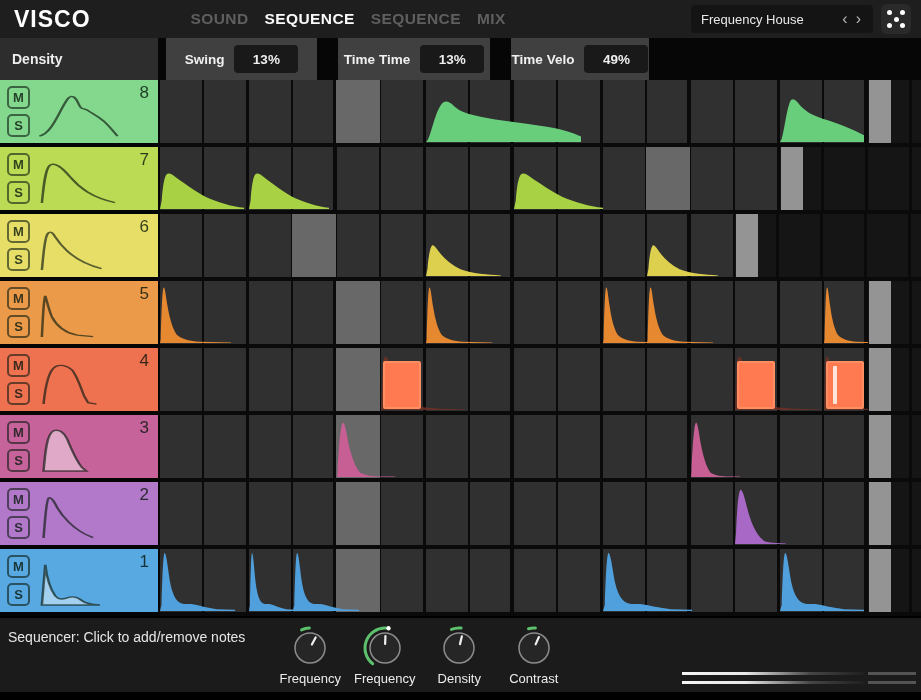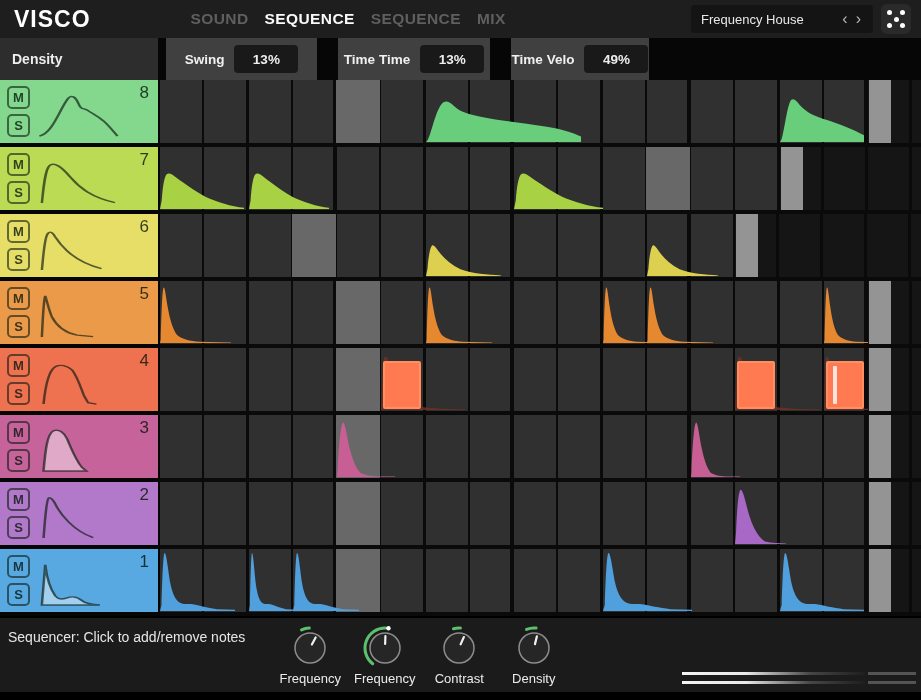--- a/index.html
+++ b/index.html
@@ -459,32 +459,32 @@
             <circle cx="24" cy="26" r="15" fill="#262626" stroke="#8d8d8d" stroke-width="1.5"></circle>
             <path d="M11.686770493486833,41.760215072134436 A20,20 0 0,1 24.69798993405002,6.012183459618086" fill="none" stroke="#5cc06c" stroke-width="3" stroke-linecap="round"></path>
             <line x1="24.139597986810003" y1="22.002436691923617" x2="24.418793960430012" y2="14.007310075770851" stroke="#f0f0f0" stroke-width="2.2" stroke-linecap="round"></line>
             <circle cx="27.472963553338605" cy="6.303844939755841" r="2.2" fill="#fff"></circle>
           </svg>
           <div class="knob-label">Frequency</div>
         </div>
         <div class="knob">
           <svg width="48" height="48" viewBox="0 0 48 48">
             <circle cx="24" cy="26" r="15" fill="#262626" stroke="#8d8d8d" stroke-width="1.5"></circle>
-            <path d="M18.487252883660016,6.774766081233622 A20,20 0 0,1 25.395129474882506,6.048718994803515" fill="none" stroke="#5cc06c" stroke-width="3" stroke-linecap="round"></path>
-            <line x1="25.6269465723032" y1="22.345818169429595" x2="28.880839716909602" y2="15.03745450828879" stroke="#f0f0f0" stroke-width="2.2" stroke-linecap="round"></line>
-          </svg>
-          <div class="knob-label">Contrast</div>
+            <path d="M16.50786813168176,7.4563229086642515 A20,20 0 0,1 26.090569265353068,6.109562092634533" fill="none" stroke="#5cc06c" stroke-width="3" stroke-linecap="round"></path>
+            <line x1="24.96768758239867" y1="22.118817094896013" x2="26.903062747196014" y2="14.356451284688042" stroke="#f0f0f0" stroke-width="2.2" stroke-linecap="round"></line>
+          </svg>
+          <div class="knob-label">Density</div>
         </div>
         <div class="knob">
           <svg width="48" height="48" viewBox="0 0 48 48">
             <circle cx="24" cy="26" r="15" fill="#262626" stroke="#8d8d8d" stroke-width="1.5"></circle>
-            <path d="M16.50786813168176,7.4563229086642515 A20,20 0 0,1 26.090569265353068,6.109562092634533" fill="none" stroke="#5cc06c" stroke-width="3" stroke-linecap="round"></path>
-            <line x1="24.96768758239867" y1="22.118817094896013" x2="26.903062747196014" y2="14.356451284688042" stroke="#f0f0f0" stroke-width="2.2" stroke-linecap="round"></line>
-          </svg>
-          <div class="knob-label">Density</div>
+            <path d="M18.487252883660016,6.774766081233622 A20,20 0 0,1 25.395129474882506,6.048718994803515" fill="none" stroke="#5cc06c" stroke-width="3" stroke-linecap="round"></path>
+            <line x1="25.6269465723032" y1="22.345818169429595" x2="28.880839716909602" y2="15.03745450828879" stroke="#f0f0f0" stroke-width="2.2" stroke-linecap="round"></line>
+          </svg>
+          <div class="knob-label">Contrast</div>
         </div>
       </div>
     <div class="tape-line tl1">
         <div class="seg-long"></div>
         <div class="seg-short"></div>
       </div>
     <div class="tape-line tl2">
         <div class="seg-long"></div>
         <div class="seg-short"></div>
       </div>

